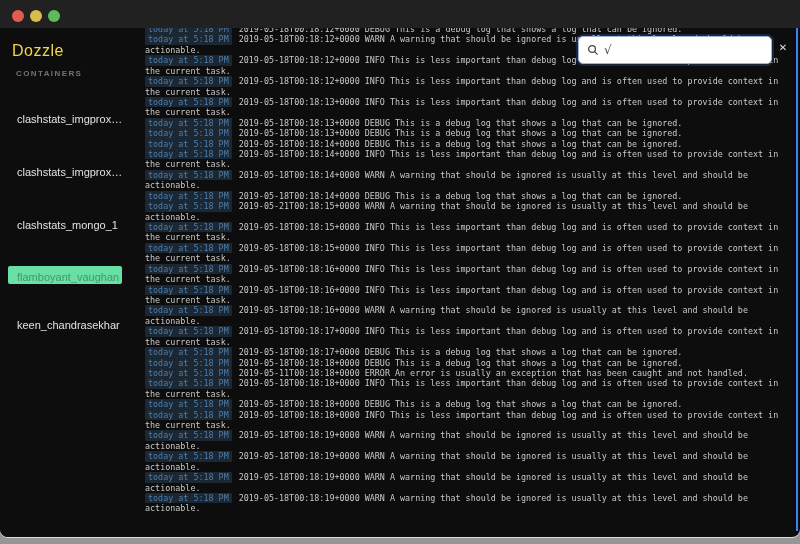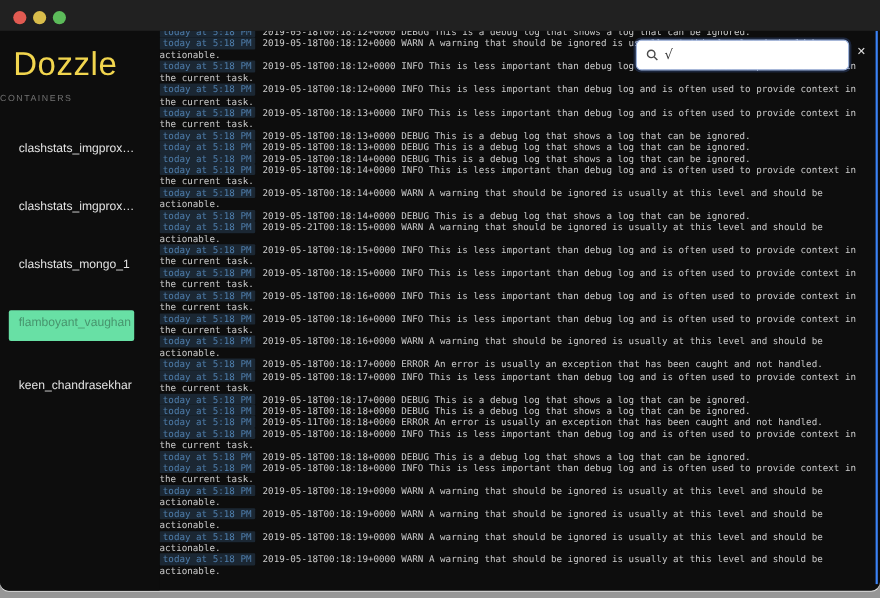--- a/index.html
+++ b/index.html
@@ -24,38 +24,38 @@
   .t-close{left:12px;background:#e25b52;}
   .t-min{left:30px;background:#d9bd4b;}
   .t-zoom{left:48px;background:#5cbb5a;}
   
   .sidebar{
     position:absolute;left:0;top:28px;width:145px;bottom:0;
     background:#0d0d0d;z-index:5;
   }
   .app-title{
     margin:14px 0 0 12px;
-    color:#f1d54e;font-size:30px;font-weight:500;letter-spacing:.5px;
+    color:#f1d54e;font-size:16px;font-weight:500;letter-spacing:.5px;
   }
   .section-label{
-    margin:9px 0 0 0;
-    color:#737373;font-size:8px;font-weight:normal;letter-spacing:1.4px;
+    margin:9px 0 0 16px;
+    color:#737373;font-size:8px;font-weight:bold;letter-spacing:1.4px;
   }
   .menu{margin-top:14px;}
   .menu-item{
     height:24px;line-height:24px;
     padding-left:17px;
     color:#e2e2e2;font-size:11px;
     white-space:nowrap;overflow:hidden;text-overflow:ellipsis;
     cursor:pointer;
     margin-top:29px;
   }
   .menu-item.selected{
     margin-left:8px;width:105px;padding-left:9px;
-    height:28px;line-height:23px;
+    height:18px;line-height:23px;
     background:#68e0a5;border-radius:2px;
     color:#47946d;
   }
   
   .logpane{
     position:absolute;left:145px;top:28px;right:2px;bottom:6px;
     overflow:hidden;z-index:1;
     border-right:2px solid #3b82f6;
     font-family:"DejaVu Sans Mono",monospace;
     font-size:8.4px;line-height:10.42px;color:#c9c9c9;
@@ -112,21 +112,20 @@
       <div class="entry"><span class="badge">today at 5:18 PM</span><span class="msg">2019-05-18T00:18:15+0000 INFO This is less important than debug log and is often used to provide context in
 the current task.</span></div>
       <div class="entry"><span class="badge">today at 5:18 PM</span><span class="msg">2019-05-18T00:18:15+0000 INFO This is less important than debug log and is often used to provide context in
 the current task.</span></div>
       <div class="entry"><span class="badge">today at 5:18 PM</span><span class="msg">2019-05-18T00:18:16+0000 INFO This is less important than debug log and is often used to provide context in
 the current task.</span></div>
       <div class="entry"><span class="badge">today at 5:18 PM</span><span class="msg">2019-05-18T00:18:16+0000 INFO This is less important than debug log and is often used to provide context in
 the current task.</span></div>
       <div class="entry"><span class="badge">today at 5:18 PM</span><span class="msg">2019-05-18T00:18:16+0000 WARN A warning that should be ignored is usually at this level and should be
 actionable.</span></div>
-      <div class="entry"><span class="badge">today at 5:18 PM</span><span class="msg">2019-05-18T00:18:17+0000 ERROR An error is usually an exception that has been caught and not handled.</span></div>
       <div class="entry"><span class="badge">today at 5:18 PM</span><span class="msg">2019-05-18T00:18:17+0000 INFO This is less important than debug log and is often used to provide context in
 the current task.</span></div>
       <div class="entry"><span class="badge">today at 5:18 PM</span><span class="msg">2019-05-18T00:18:17+0000 DEBUG This is a debug log that shows a log that can be ignored.</span></div>
       <div class="entry"><span class="badge">today at 5:18 PM</span><span class="msg">2019-05-18T00:18:18+0000 DEBUG This is a debug log that shows a log that can be ignored.</span></div>
       <div class="entry"><span class="badge">today at 5:18 PM</span><span class="msg">2019-05-11T00:18:18+0000 ERROR An error is usually an exception that has been caught and not handled.</span></div>
       <div class="entry"><span class="badge">today at 5:18 PM</span><span class="msg">2019-05-18T00:18:18+0000 INFO This is less important than debug log and is often used to provide context in
 the current task.</span></div>
       <div class="entry"><span class="badge">today at 5:18 PM</span><span class="msg">2019-05-18T00:18:18+0000 DEBUG This is a debug log that shows a log that can be ignored.</span></div>
       <div class="entry"><span class="badge">today at 5:18 PM</span><span class="msg">2019-05-18T00:18:18+0000 INFO This is less important than debug log and is often used to provide context in
 the current task.</span></div>

